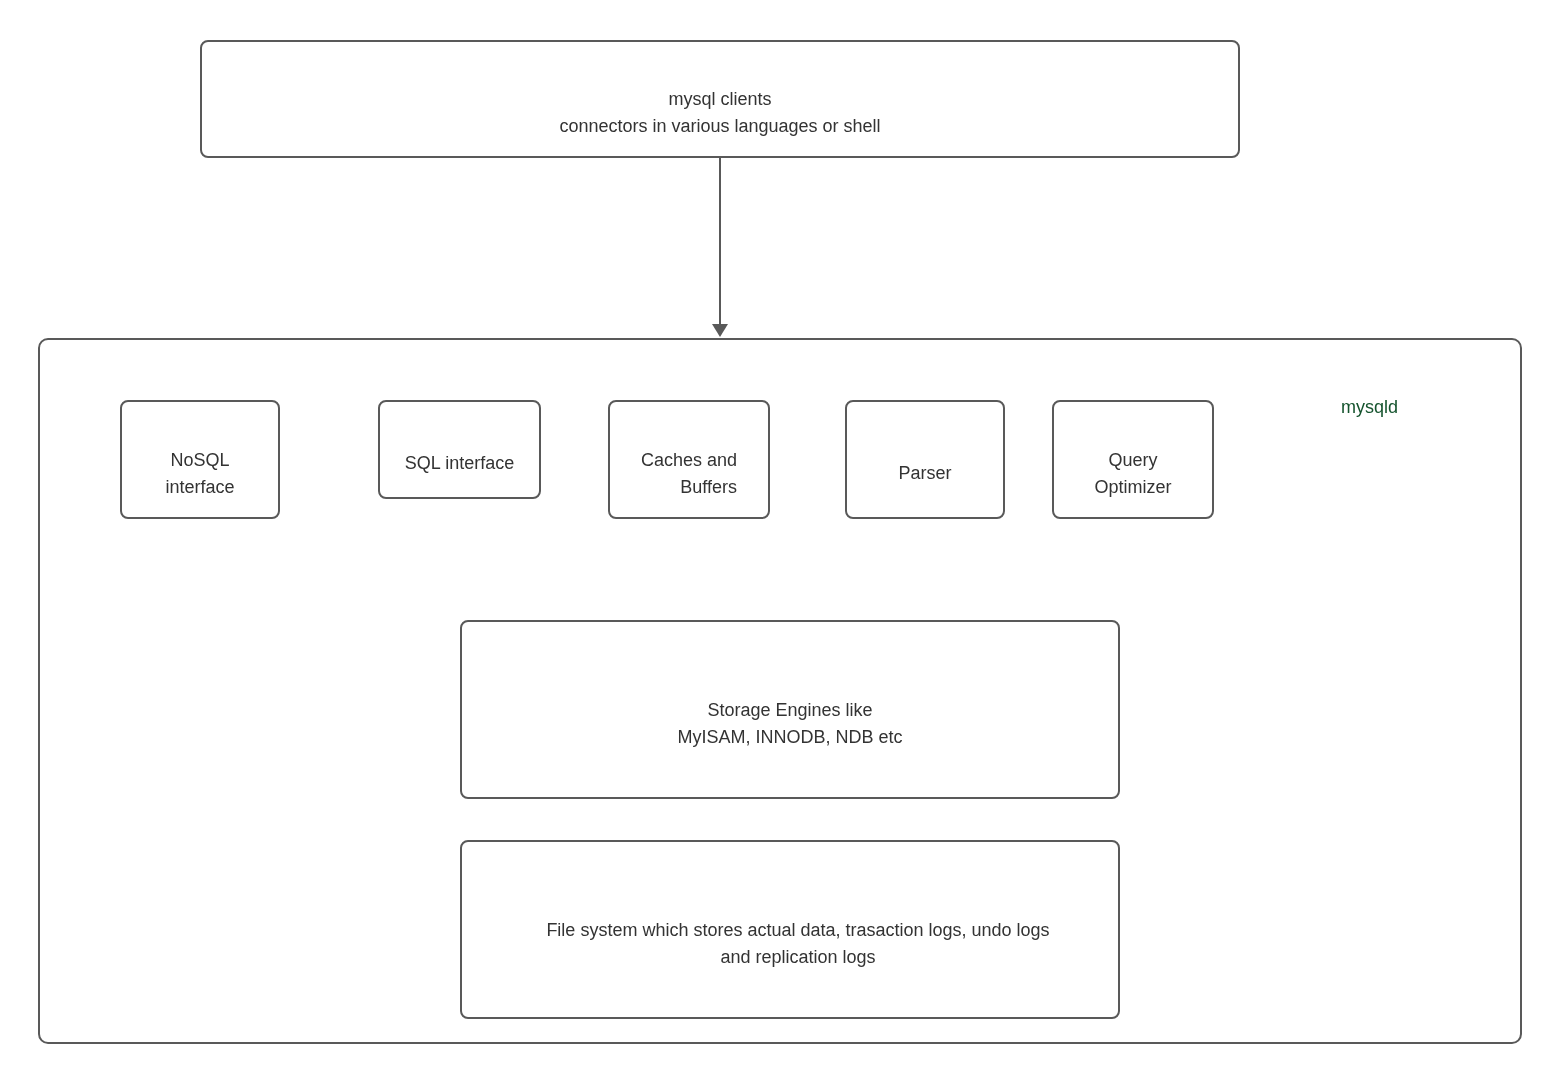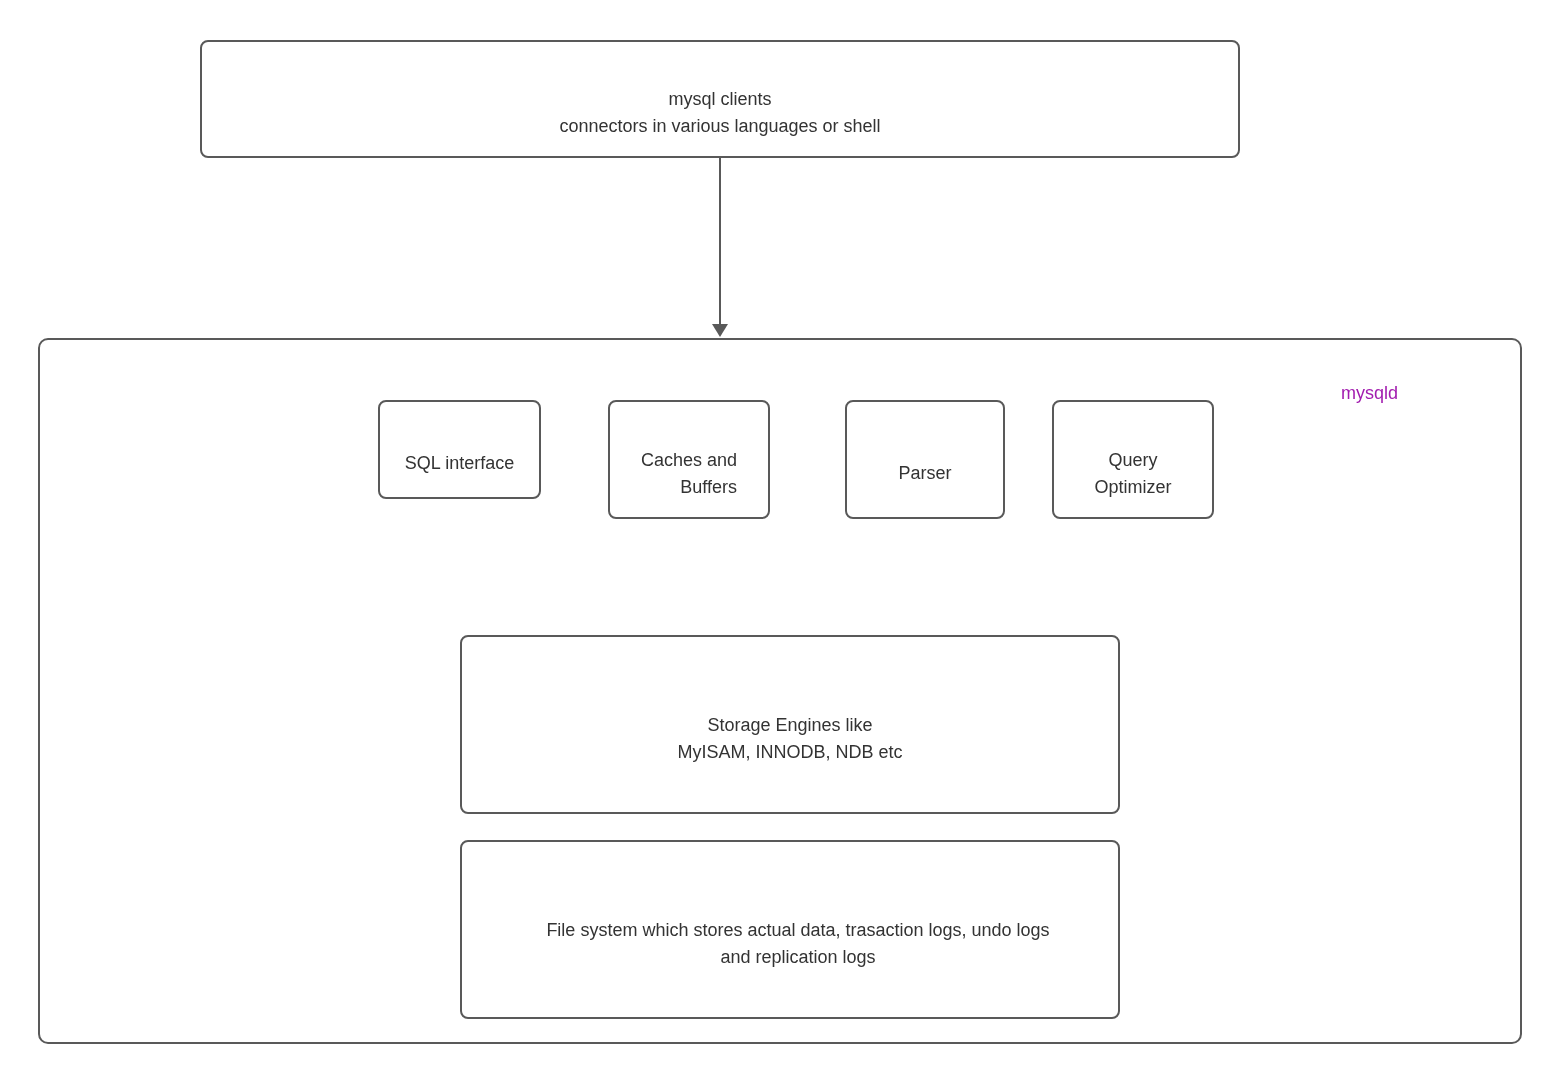--- a/index.html
+++ b/index.html
@@ -35,25 +35,25 @@
   }
   .container-node {
     position: absolute;
     box-sizing: border-box;
     border: 2px solid #595959;
     border-radius: 10px;
     background: #ffffff;
   }
   .container-title {
     position: absolute;
-    top: 40px;
+    top: 54px;
     right: 122px;
     font-size: 18px;
     line-height: 27px;
-    color: #a21caf;
+    color: #14532d;
   }
   .edge-line {
     position: absolute;
     left: 719px;
     top: 158px;
     width: 2px;
     height: 168px;
     background: #595959;
   }
   .edge-arrowhead {
@@ -67,40 +67,44 @@
     border-top: 13px solid #595959;
   }
   
   .client-box     { left: 200px;  top: 40px;  width: 1040px; height: 118px; }
   .mysqld-box     { left: 38px;   top: 338px; width: 1484px; height: 706px; }
   .comp-nosql     { left: 120px;  top: 400px; width: 160px;  height: 119px; }
   .comp-sql       { left: 378px;  top: 400px; width: 163px;  height: 99px; }
   .comp-caches    { left: 608px;  top: 400px; width: 162px;  height: 119px; text-align: right; }
   .comp-parser    { left: 845px;  top: 400px; width: 160px;  height: 119px; }
   .comp-optimizer { left: 1052px; top: 400px; width: 162px;  height: 119px; }
-  .storage-box    { left: 460px;  top: 635px; width: 660px;  height: 179px; }
+  .storage-box    { left: 460px;  top: 620px; width: 660px;  height: 179px; }
   .filesys-box    { left: 460px;  top: 840px; width: 660px;  height: 179px; padding-left: 16px; }
 </style>
 </head>
 <body>
 
 <div class="canvas">
 
   <div class="node client-box">
     <span class="label">mysql clients
 connectors in various languages or shell</span>
   </div>
 
   <div class="edge-line"></div>
   <div class="edge-arrowhead"></div>
 
   <div class="container-node mysqld-box">
     <span class="container-title">mysqld</span>
   </div>
 
+  <div class="node comp-nosql">
+    <span class="label">NoSQL
+interface</span>
+  </div>
   <div class="node comp-sql">
     <span class="label">SQL interface</span>
   </div>
   <div class="node comp-caches">
     <span class="label">Caches and
 Buffers</span>
   </div>
   <div class="node comp-parser">
     <span class="label">Parser</span>
   </div>

